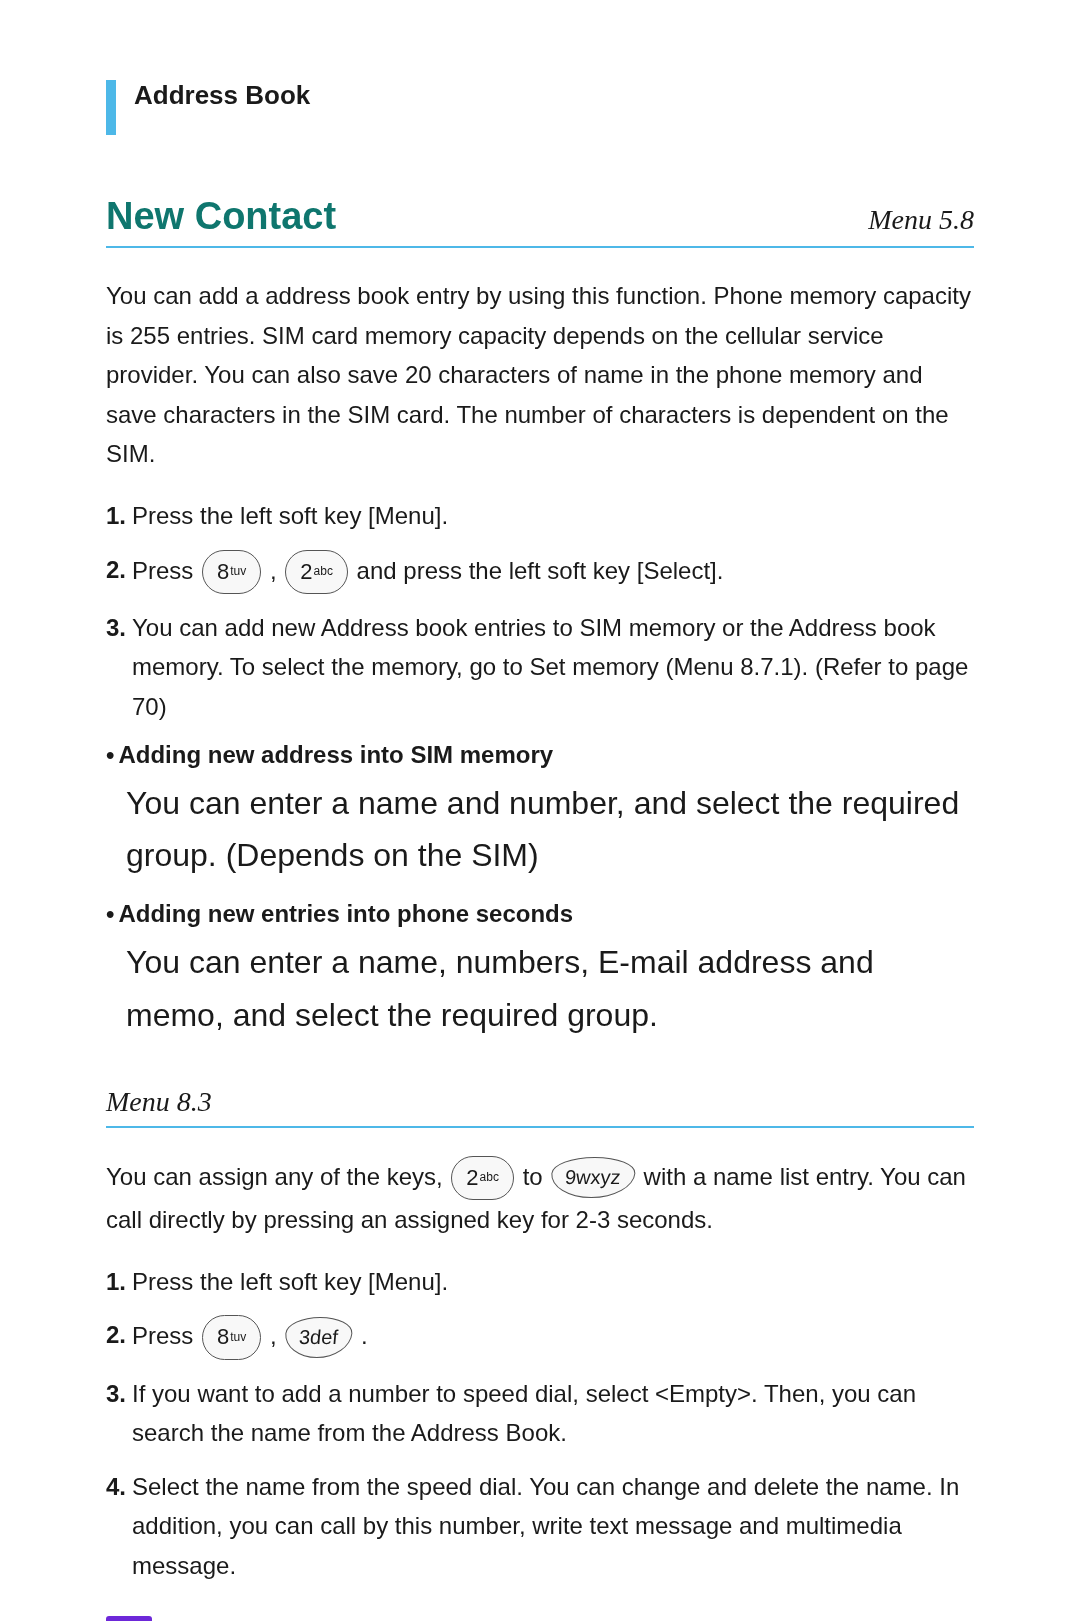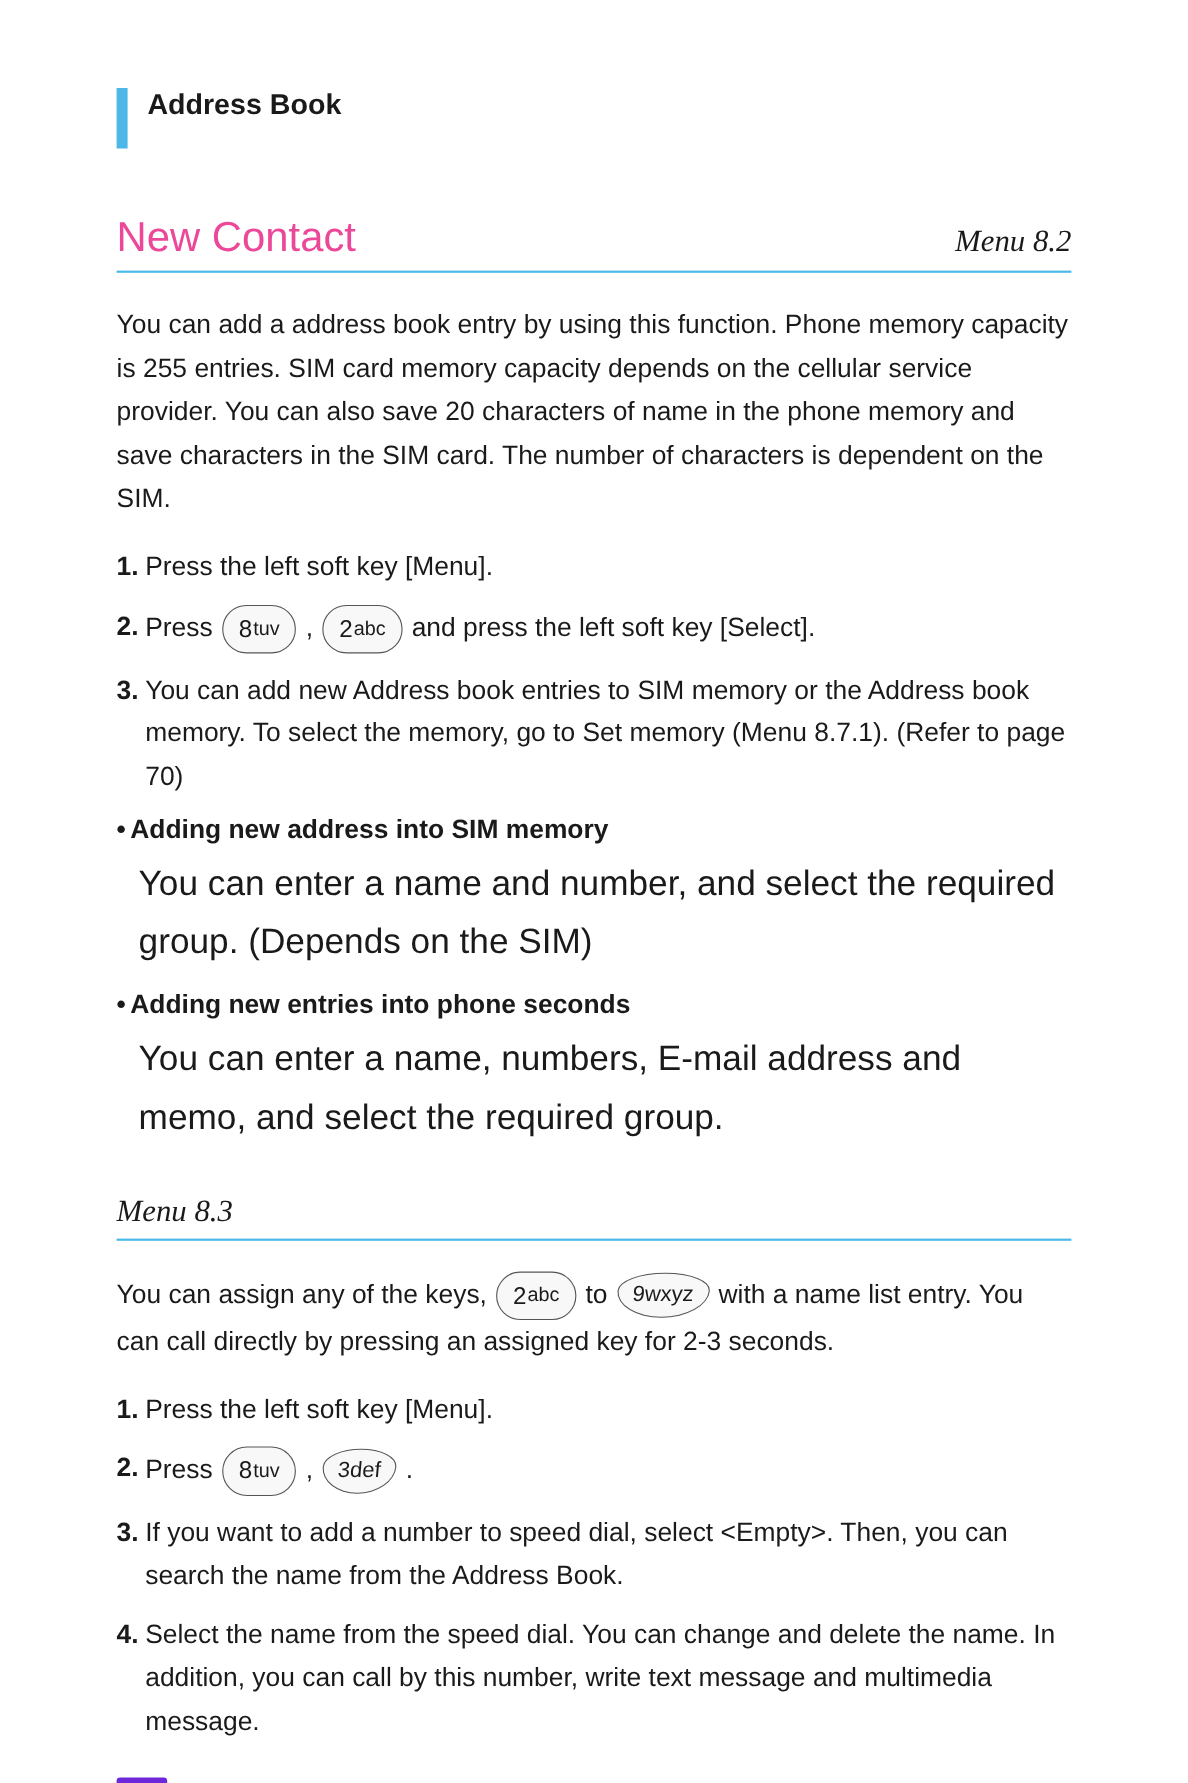--- a/index.html
+++ b/index.html
@@ -51,22 +51,22 @@
       align-items: baseline;
       justify-content: space-between;
       border-bottom: 2px solid #4db8e8;
       padding-bottom: 8px;
       margin-bottom: 28px;
     }
 
     .section-title {
       font-family: Arial, sans-serif;
       font-size: 38px;
-      font-weight: normal;
-      color: #ec4899;
+      font-weight: bold;
+      color: #0f766e;
     }
 
     .section-menu {
       font-family: Georgia, 'Times New Roman', serif;
       font-size: 28px;
       font-style: italic;
       color: #1a1a1a;
     }
 
     
@@ -140,21 +140,21 @@
       vertical-align: middle;
       margin: 0 2px;
       white-space: nowrap;
     }
 
     .key-oval .main-num {
       font-size: 22px;
     }
 
     .key-oval .sub-letters {
-      font-size: 18px;
+      font-size: 12px;
       vertical-align: sub;
       margin-left: 1px;
     }
 
     
     .key-slant {
       display: inline-flex;
       align-items: center;
       justify-content: center;
       border: 1.8px solid #555;
@@ -200,21 +200,21 @@
 <div class="page-container">
 
   <div class="header-section">
     <div class="blue-bar"></div>
     <span class="address-book-title">Address Book</span>
   </div>
 
   <div class="section-block">
     <div class="section-header">
       <span class="section-title">New Contact</span>
-      <span class="section-menu">Menu 8.2</span>
+      <span class="section-menu">Menu 5.8</span>
     </div>
 
     <p class="body-text">You can add a address book entry by using this function. Phone memory capacity is 255 entries. SIM card memory capacity depends on the cellular service provider. You can also save 20 characters of name in the phone memory and save characters in the SIM card. The number of characters is dependent on the SIM.</p>
 
     <div class="numbered-item">
       <span class="num">1.</span>
       <span class="item-content">
         Press the left soft key [<strong>Menu</strong>].
       </span>
     </div>

